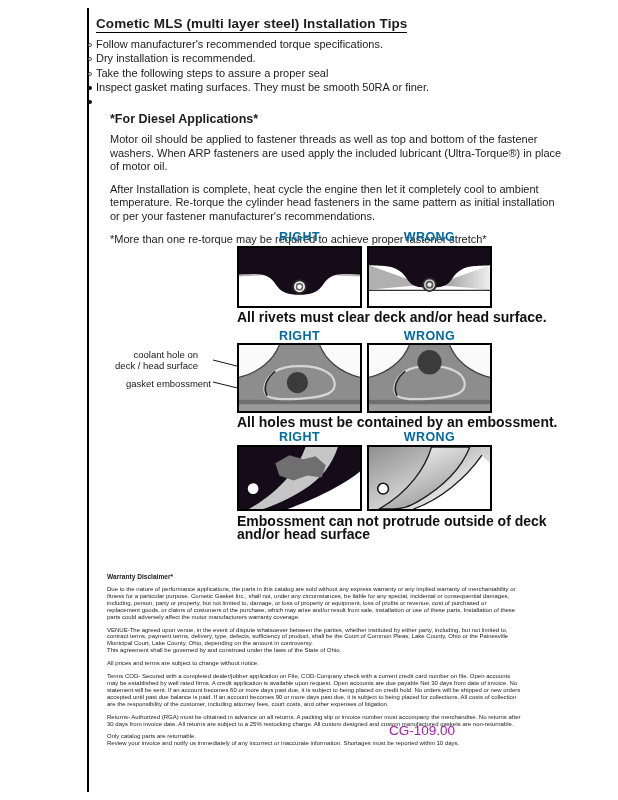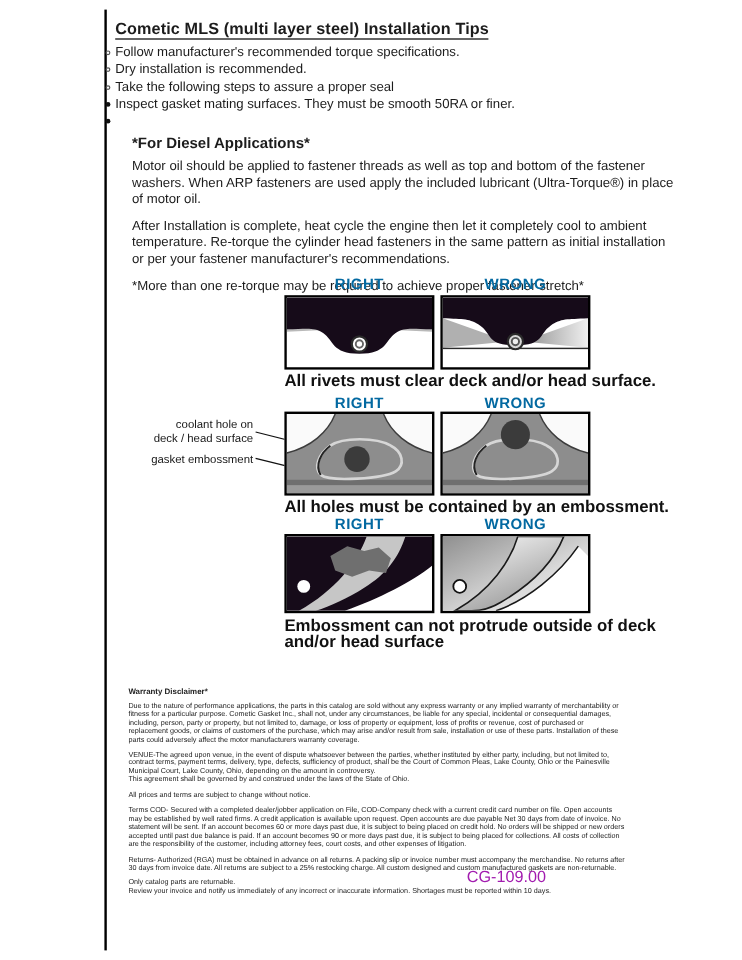--- a/index.html
+++ b/index.html
@@ -90,21 +90,21 @@
       <rect x="0" y="41" width="120" height="1.2" fill="#2b2b2b"></rect>
       <circle cx="60" cy="36" r="6.3" fill="#d7d7d7" stroke="#2a2a2a" stroke-width="1.8"></circle>
       <circle cx="60" cy="36" r="3" fill="#eeeeee" stroke="#555555" stroke-width="1.6"></circle>
     </svg>
   </div>
   <div class="dcaption" style="left:237px; top:311px;">All rivets must clear deck and/or head surface.</div>
 
   <div class="rw-label" style="left:237px; top:329px;">RIGHT</div>
   <div class="rw-label" style="left:367px; top:329px;">WRONG</div>
 
-  <div class="side-label" style="left:100px; top:349px; width:111px;">
+  <div class="side-label" style="left:87px; top:349px; width:111px;">
     <div>coolant hole on</div>
     <div>deck / head surface</div>
   </div>
   <div class="side-label" style="left:100px; top:378px; width:111px;">gasket embossment</div>
   <svg class="leader-svg" style="left:205px; top:352px;" width="100" height="48">
     <line x1="8" y1="8" x2="91" y2="29" stroke="#111111" stroke-width="1"></line>
     <line x1="8" y1="30" x2="57" y2="42" stroke="#111111" stroke-width="1"></line>
   </svg>
 
   <div class="dbox" style="left:237px; top:343px; height:70px;">

